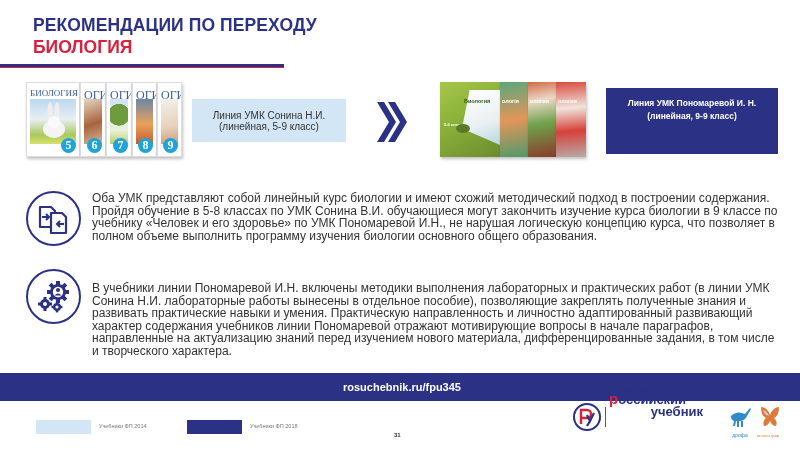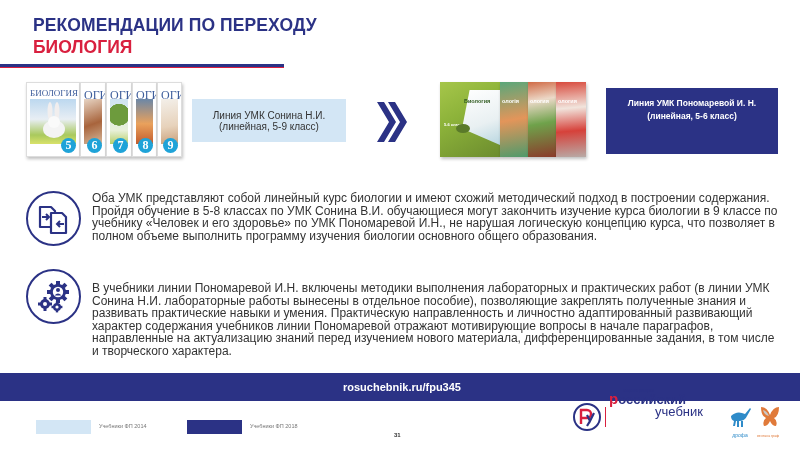--- a/index.html
+++ b/index.html
@@ -49,21 +49,21 @@
   .lt-2 { left: 250px; }
 
   .page-num { position: absolute; left: 394px; top: 432px; font-size: 6px; font-weight: bold; color: #333; }
 
   .logo-ru { position: absolute; left: 572px; top: 402px; width: 30px; height: 30px; }
   .logo-sep { position: absolute; left: 605px; top: 407px; width: 1px; height: 20px; background: #d9203f; }
   .logo-text { position: absolute; left: 609px; top: 388px; width: 96px; }
   .logo-text .corp { font-size: 4.5px; font-weight: bold; color: #2b3285; letter-spacing: 0.5px; padding-left: 14px; }
   .logo-text .l1 { font-size: 13px; font-weight: bold; color: #2b3285; line-height: 12px; white-space: nowrap; }
   .logo-text .l1 .r { color: #d9203f; font-size: 15px; }
-  .logo-text .l2 { font-size: 13px; font-weight: normal; color: #2b3285; line-height: 12px; text-align: right; padding-right: 2px; }
+  .logo-text .l2 { font-size: 13px; font-weight: bold; color: #2b3285; line-height: 12px; text-align: right; padding-right: 2px; }
   .logo-drofa { position: absolute; left: 727px; top: 404px; width: 26px; height: 34px; }
   .logo-drofa .cap { position: absolute; bottom: 0; left: 0; width: 26px; text-align: center; font-size: 5px; color: #2e8bc9; }
   .logo-vg { position: absolute; left: 757px; top: 404px; width: 26px; height: 34px; }
   .logo-vg .cap { position: absolute; bottom: 0; left: 0; width: 26px; text-align: left; font-size: 3.5px; color: #e07a3a; line-height: 4px; }
 </style>
 </head>
 <body>
 
 <div class="title-block">
   <div class="title-main">РЕКОМЕНДАЦИИ ПО ПЕРЕХОДУ</div>
@@ -126,21 +126,21 @@
   <div class="book-new" style="left:88px;width:28px;z-index:3;background:linear-gradient(170deg,#d06a45,#ecd9c8 25%,#6fa24b 55%,#8b3a2a);">
     <div class="cover-title" style="left:2px;">ология</div>
   </div>
   <div class="book-new" style="left:116px;width:30px;z-index:4;background:linear-gradient(175deg,#d84a3d,#f1e4dc 35%,#d6413a 65%,#b8aaa6);">
     <div class="cover-title" style="left:2px;">ология</div>
   </div>
 </div>
 
 <div class="label-dark">
   <div>Линия УМК Пономаревой И. Н.</div>
-  <div>(линейная, 5-6 класс)</div>
+  <div>(линейная, 9-9 класс)</div>
 </div>
 
 <div class="icon-circle icon-1">
   <svg width="34" height="32" viewBox="0 0 34 32">
     <path d="M3 4 h11 l4 4 v16 h-15 z" fill="none" stroke="#2b3285" stroke-width="2.2" stroke-linejoin="round"></path>
     <path d="M14 10 h11 l4 4 v16 h-15 z" fill="#fff" stroke="#2b3285" stroke-width="2.2" stroke-linejoin="round"></path>
     <path d="M5 14 h6 M9 11 l3 3 l-3 3" fill="none" stroke="#2b3285" stroke-width="2"></path>
     <path d="M27 21 h-7 M23 18 l-3 3 l3 3" fill="none" stroke="#2b3285" stroke-width="2"></path>
   </svg>
 </div>

